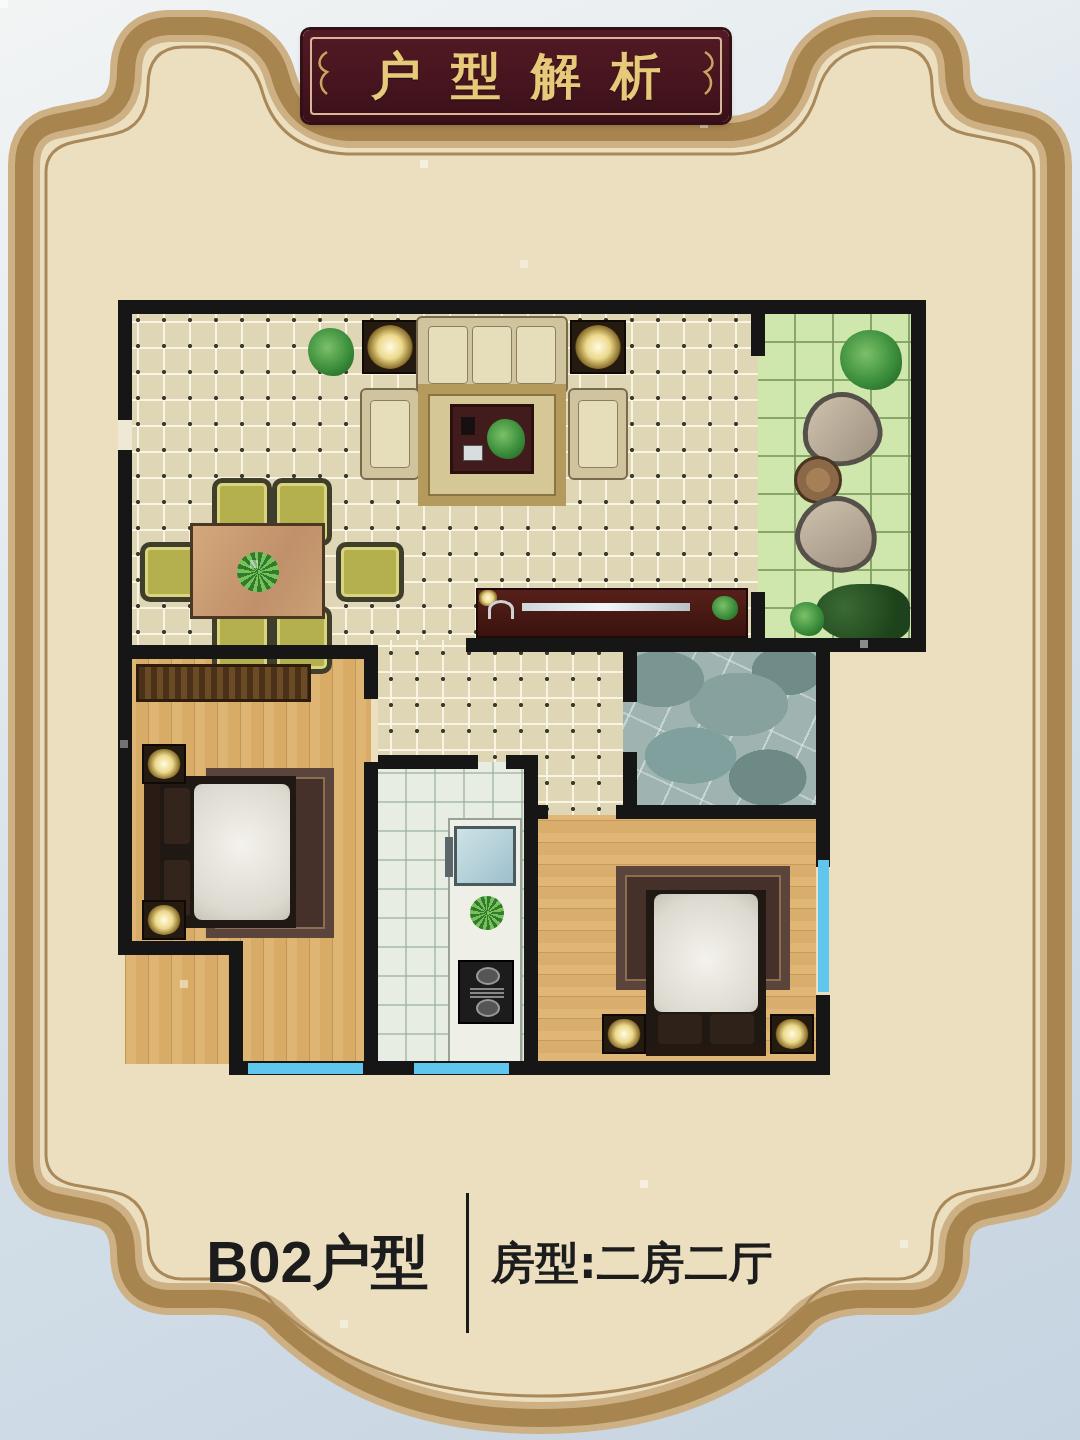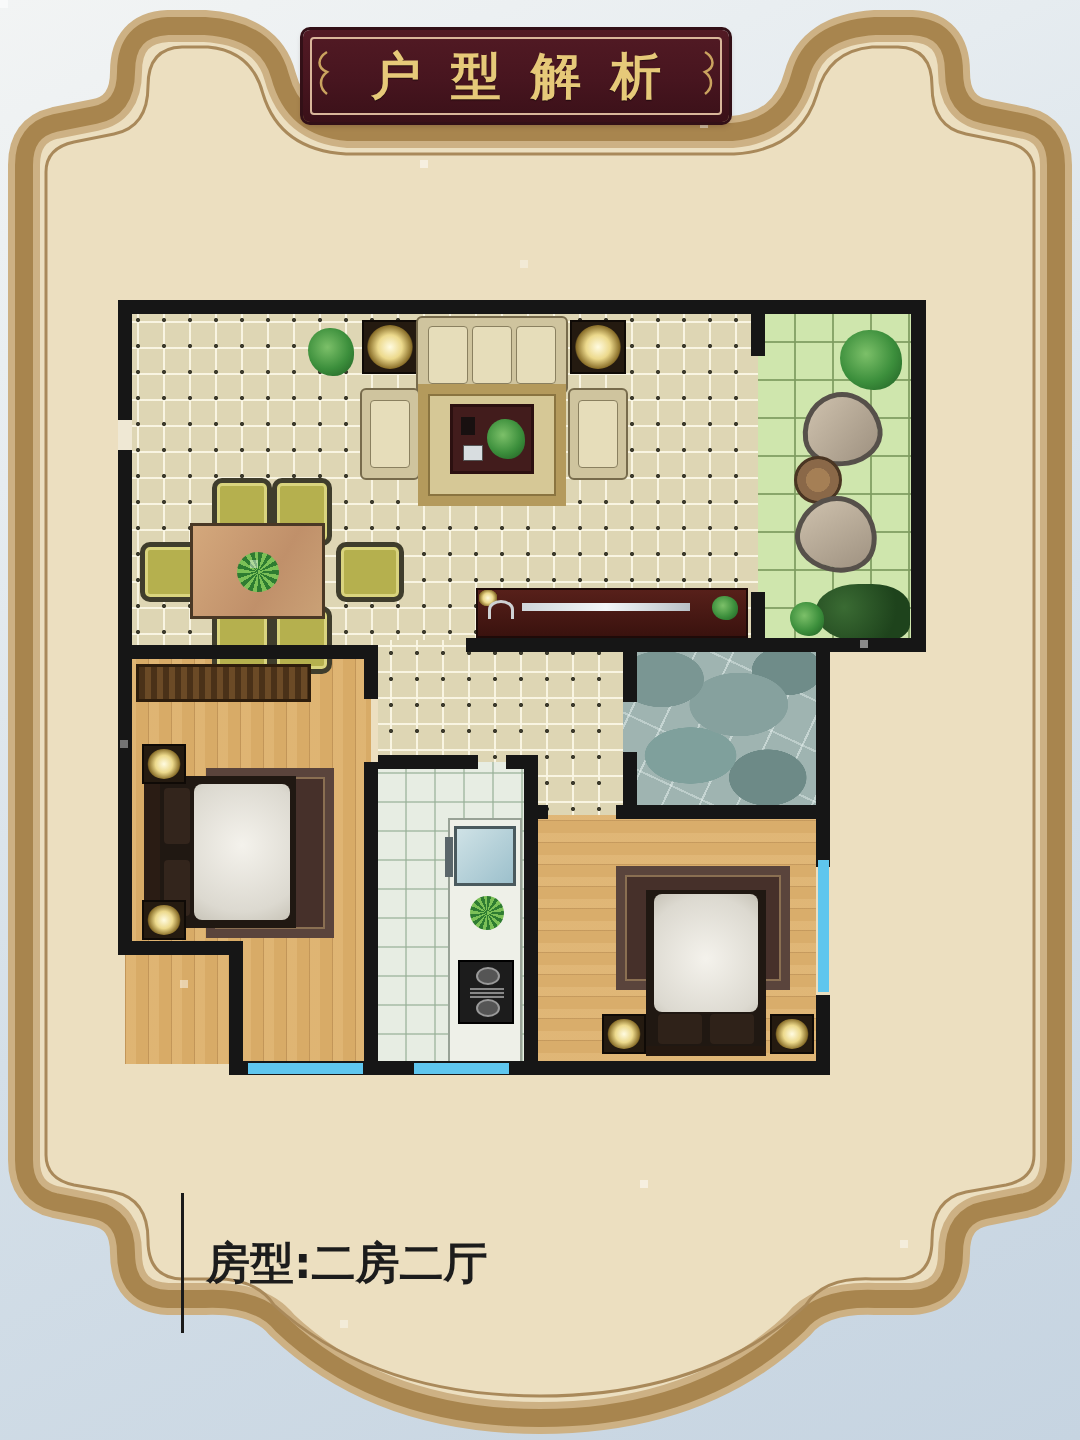--- a/index.html
+++ b/index.html
@@ -273,17 +273,18 @@
   <div class="w" style="left:260px;top:455px;width:100px;height:14px;"></div>
   <div class="w" style="left:388px;top:455px;width:18px;height:14px;"></div>
   <div class="w" style="left:406px;top:455px;width:14px;height:306px;"></div>
 
   <div class="win" style="left:130px;top:763px;width:115px;height:11px;"></div>
   <div class="win" style="left:296px;top:763px;width:95px;height:11px;"></div>
   <div class="win" style="left:700px;top:560px;width:11px;height:132px;"></div>
 </div>
 
 <div id="info" class="abs">
+  <div id="unit-label">B02户型</div>
   <div class="divider"></div>
   <div id="specs">
     <div class="line">房型:二房二厅</div>
   </div>
 </div>
 
 </body></html>

